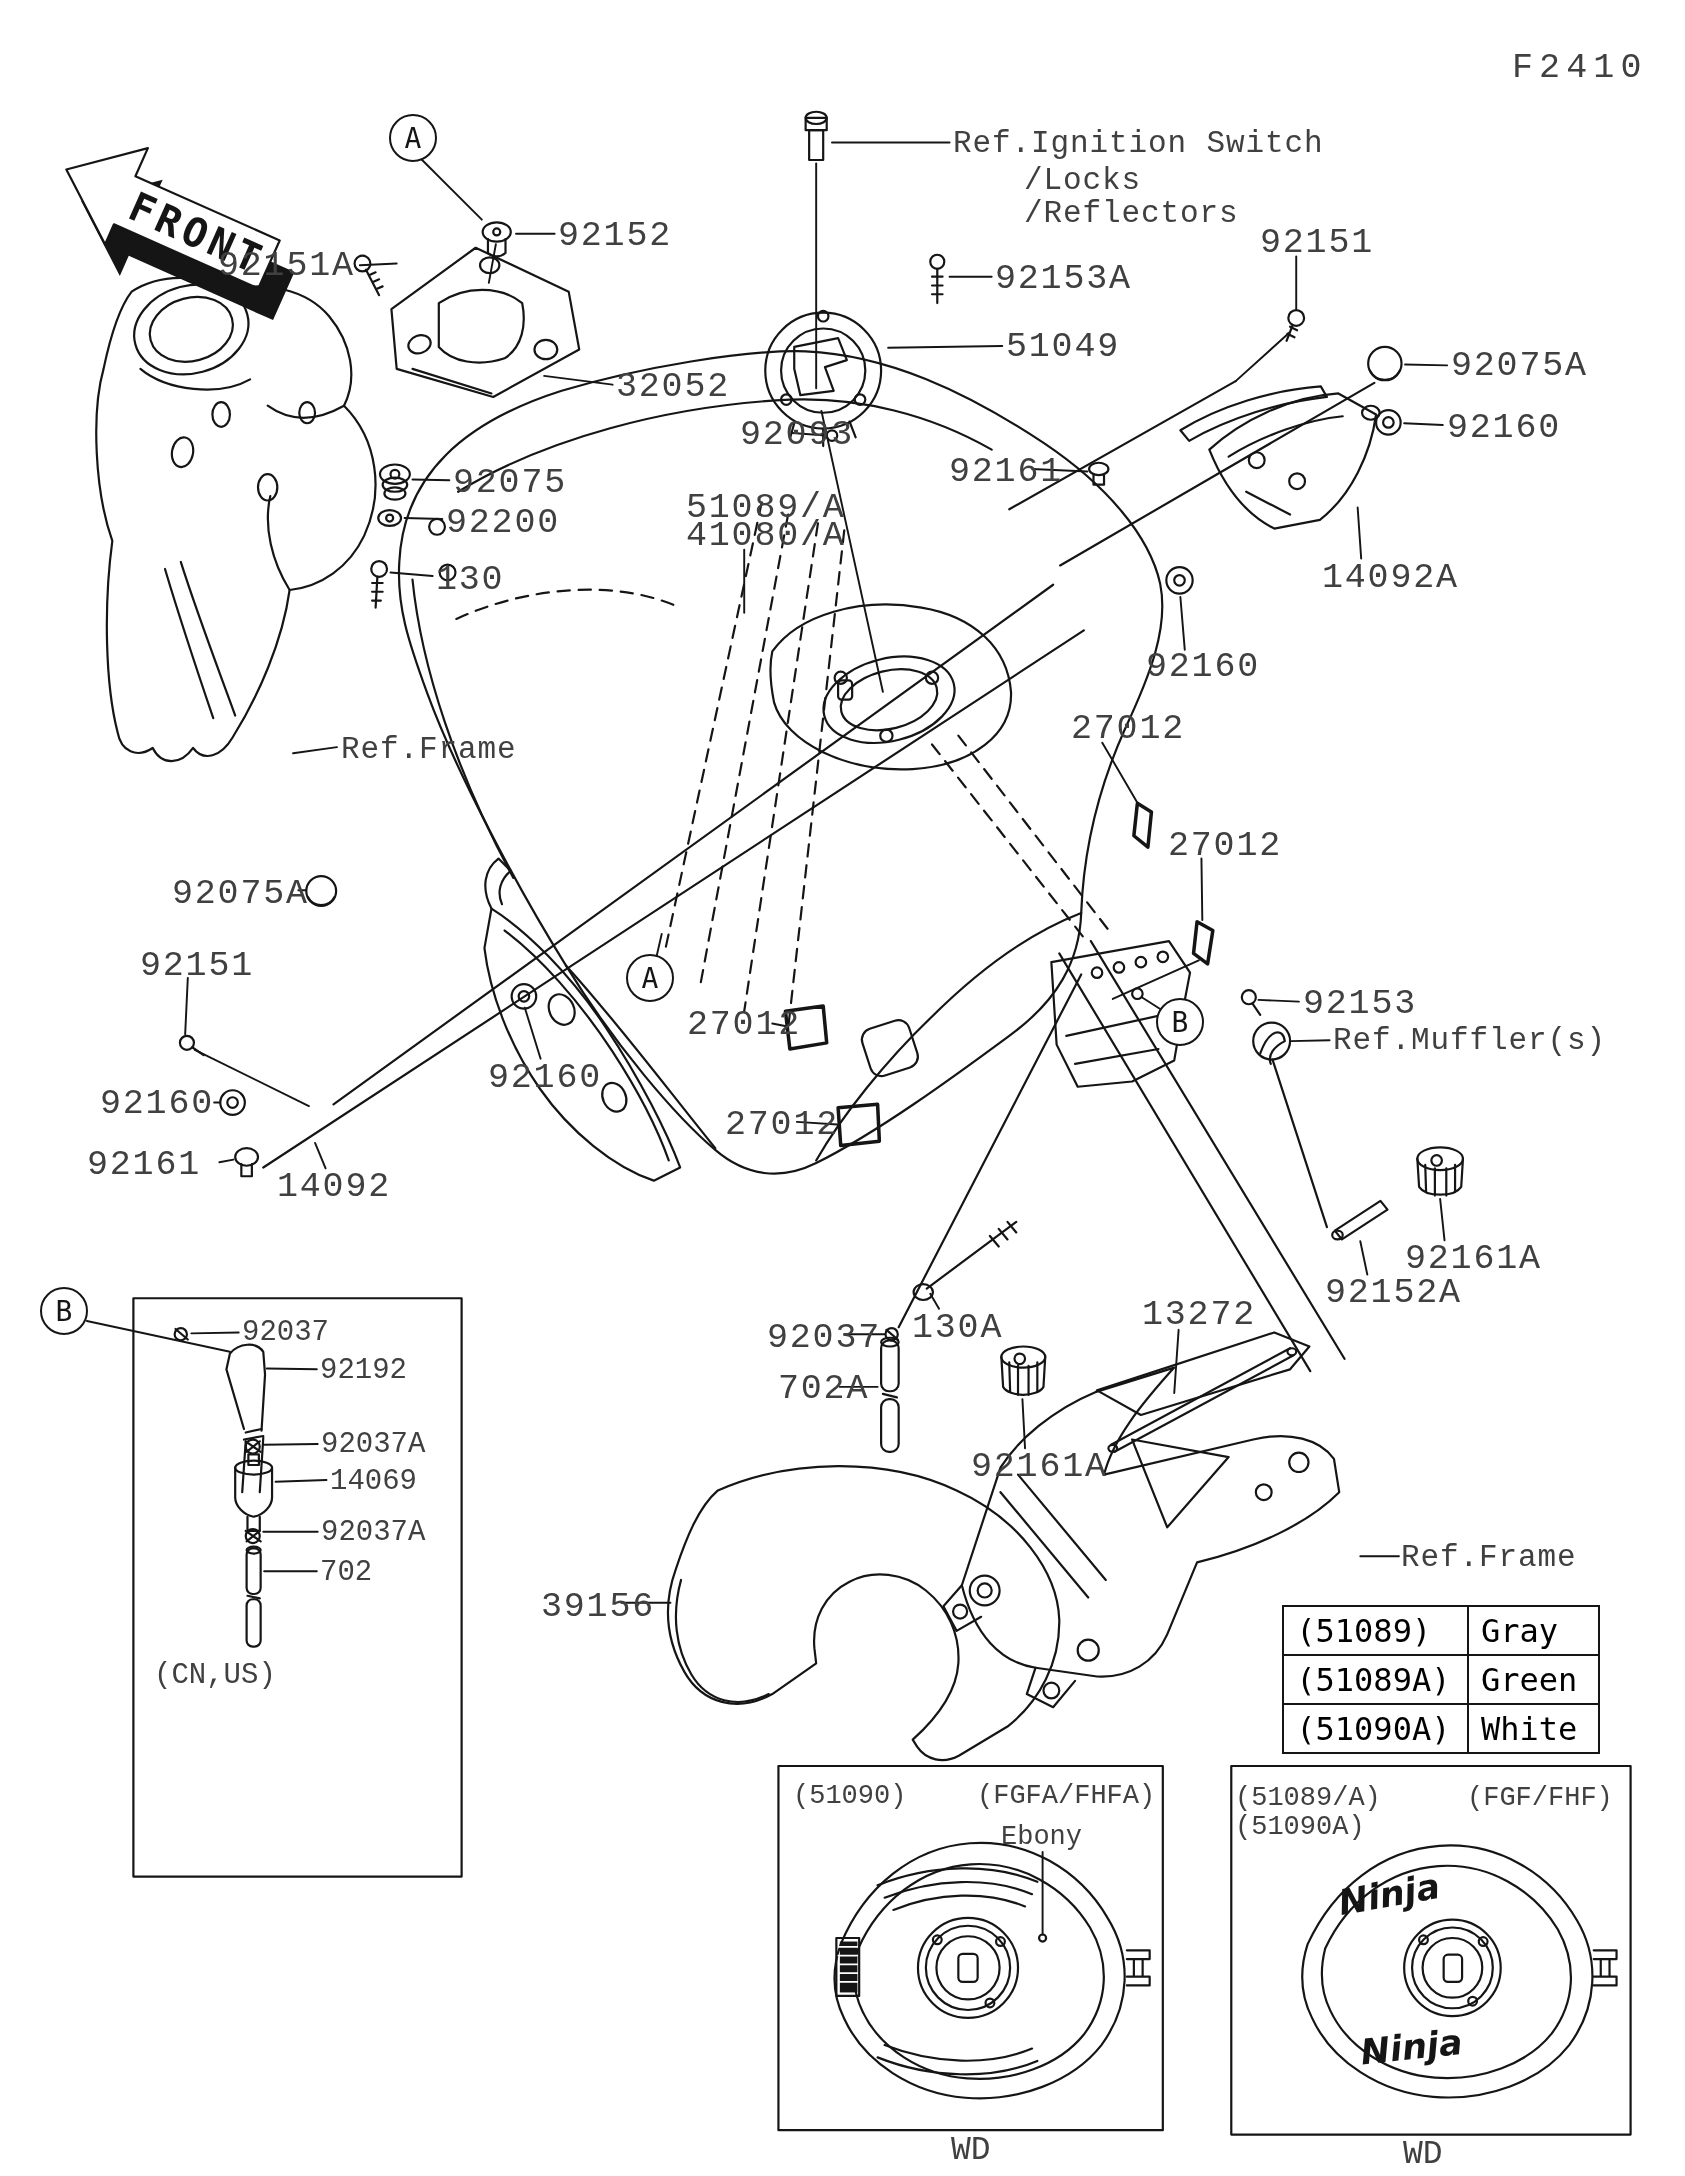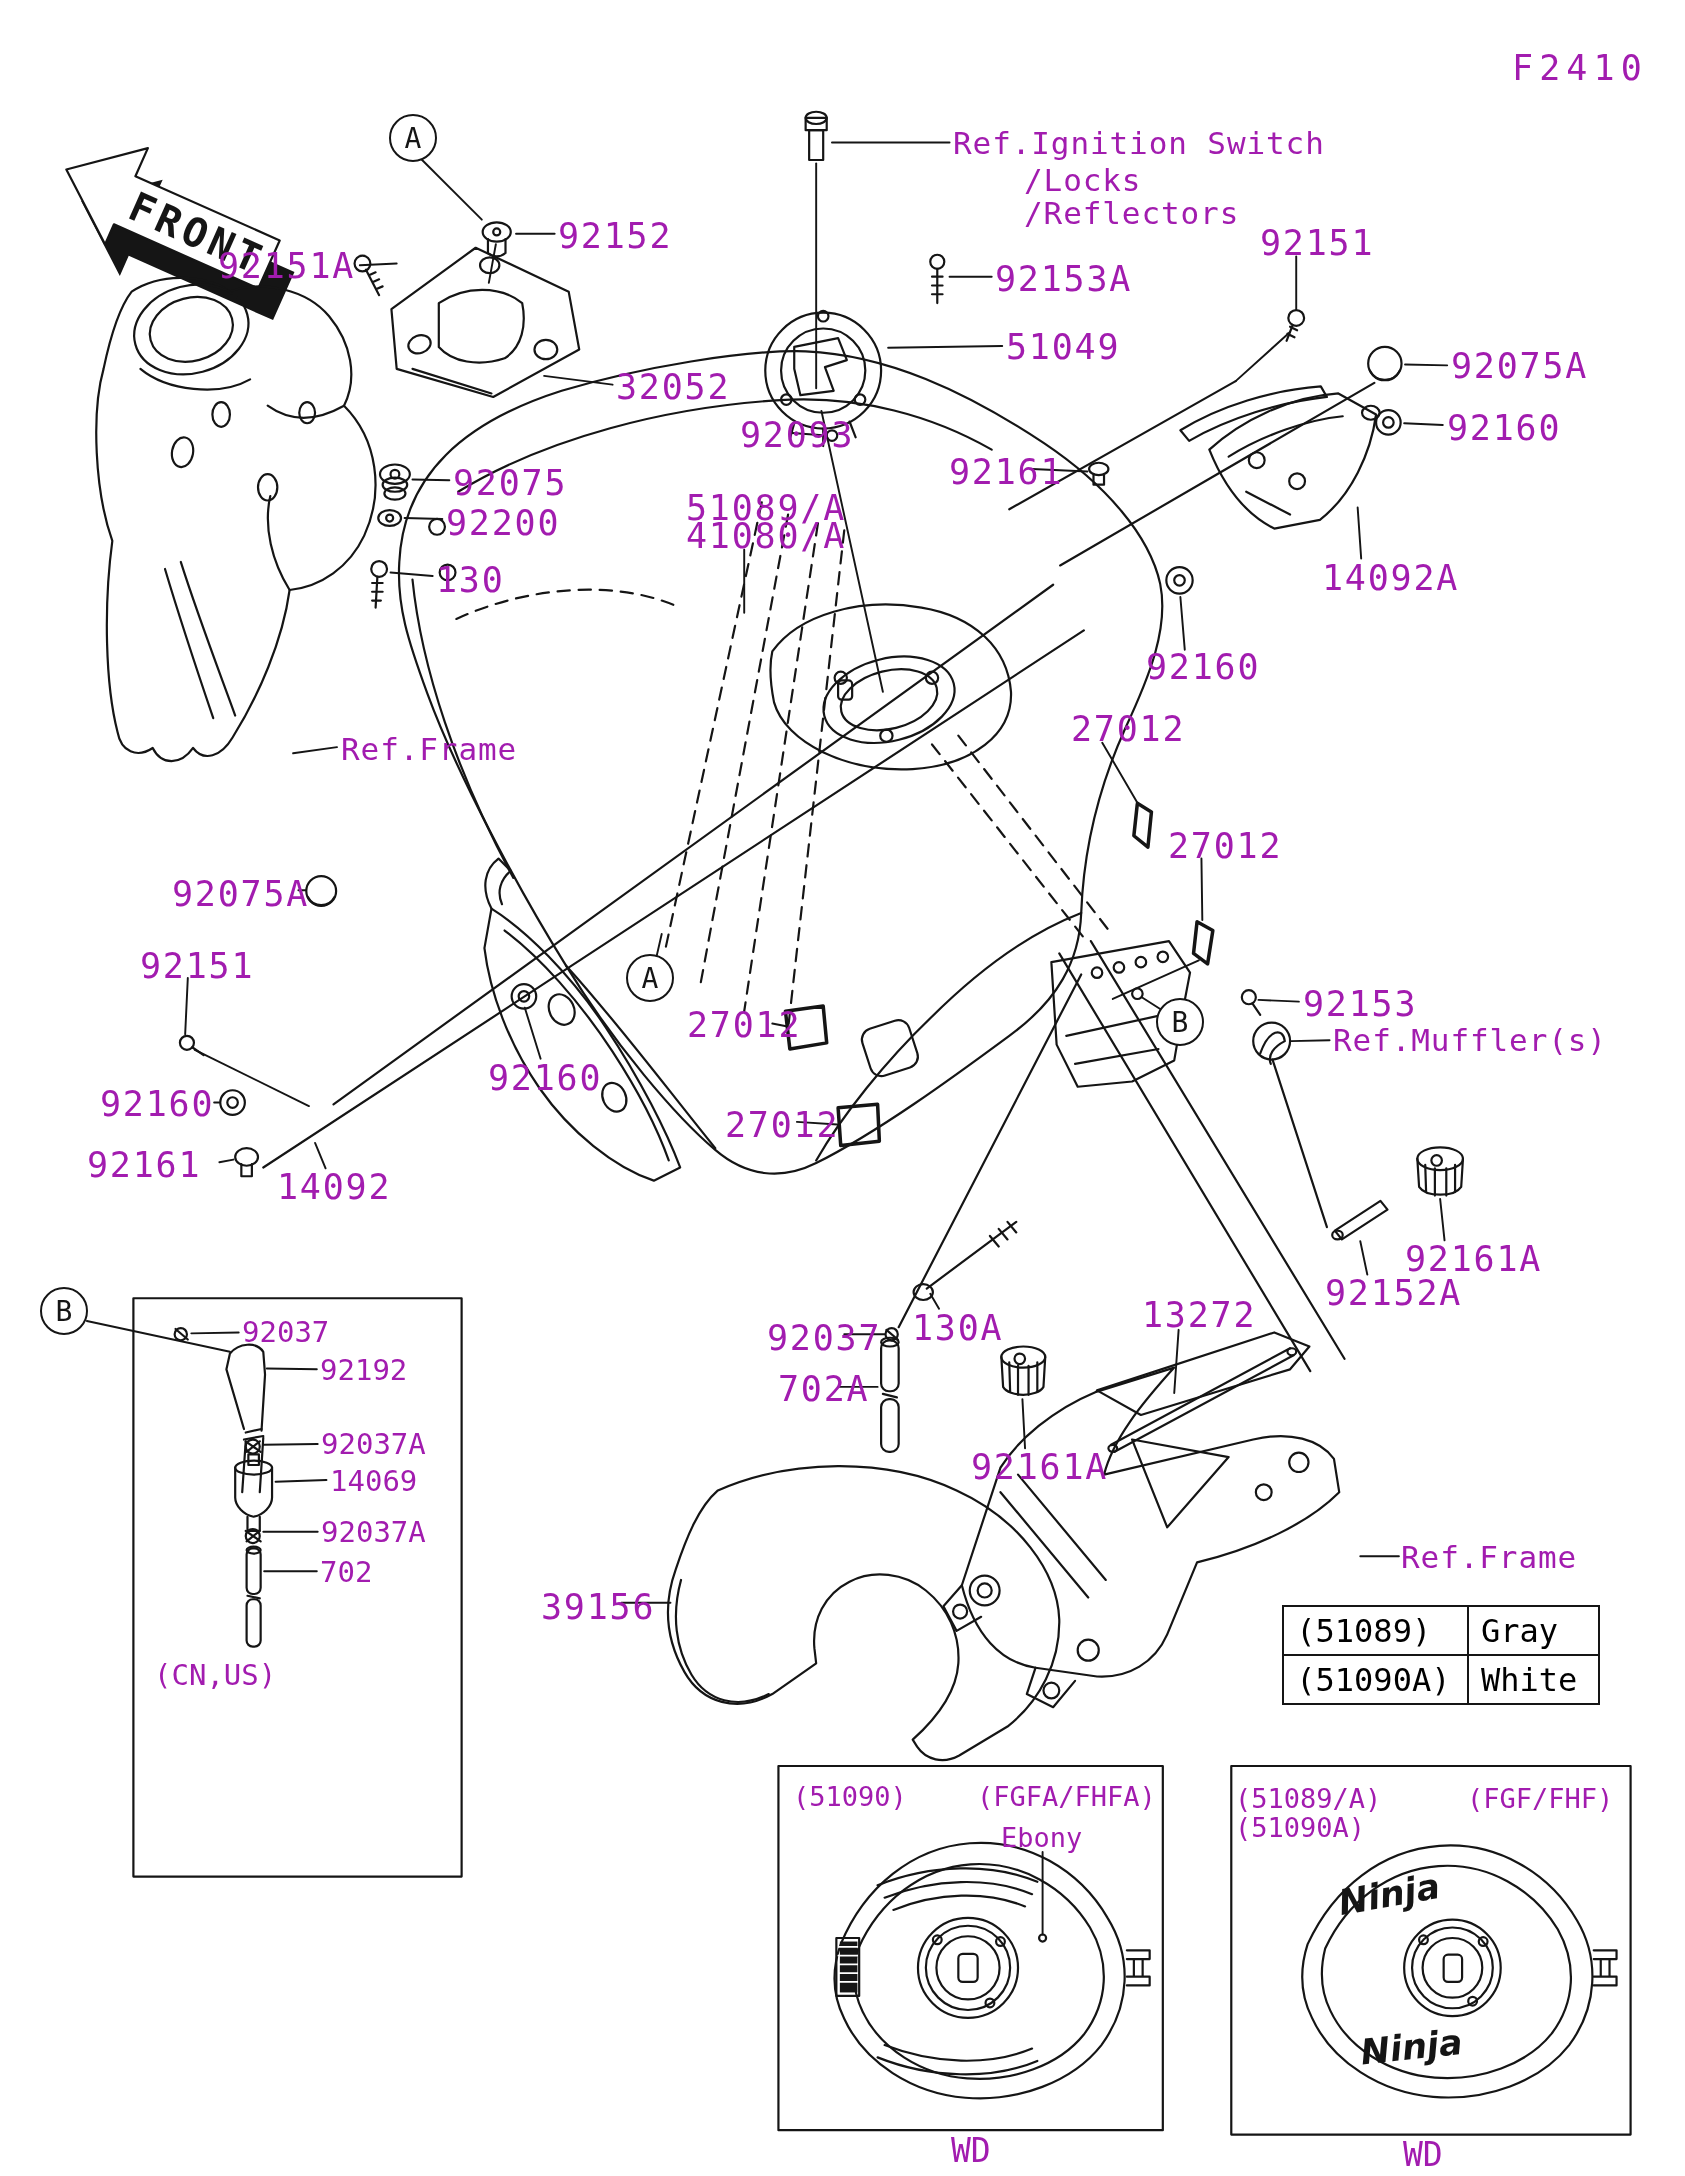--- a/index.html
+++ b/index.html
@@ -1,19 +1,19 @@
 <!DOCTYPE html>
 <html style="font-size:14px"><head>
 <meta charset="utf-8">
 <style>
   html,body{margin:0;padding:0;}
   body{width:1685px;height:2177px;background:#ffffff;position:relative;overflow:hidden;
        font-family:"DejaVu Sans Mono","Liberation Mono",monospace;}
   #art{position:absolute;left:0;top:0;}
-  .callout{position:absolute;color:#a21caf;white-space:pre;line-height:1;}
+  .callout{position:absolute;color:#404040;white-space:pre;line-height:1;font-family:Liberation Mono, monospace;}
   .part{font-size:35px;letter-spacing:1.8px;}
   .code{font-size:35px;letter-spacing:6.1px;}
   .ref{font-size:31px;letter-spacing:0.9px;}
   .boxl{font-size:29px;}
   .variant{font-size:27px;}
   .wd{font-size:33px;}
   .marker{position:absolute;width:44px;height:44px;border:2.6px solid #151515;border-radius:50%;
           background:#fff;display:flex;align-items:center;justify-content:center;
           font-size:28px;color:#151515;transform:translate(-50%,-50%);}
   #color-table{position:absolute;left:1282px;top:1605px;border-collapse:collapse;}
@@ -441,18 +441,22 @@
     <div class="marker" style="left: 64px; top: 1311px;">B</div>
   </div>
 
 <table id="color-table">
   <tbody>
       <tr>
         <td class="c1">(51089)</td>
         <td class="c2">Gray</td>
       </tr>
       <tr>
+        <td class="c1">(51089A)</td>
+        <td class="c2">Green</td>
+      </tr>
+      <tr>
         <td class="c1">(51090A)</td>
         <td class="c2">White</td>
       </tr>
     </tbody>
 </table>
 
 
 </body></html>

